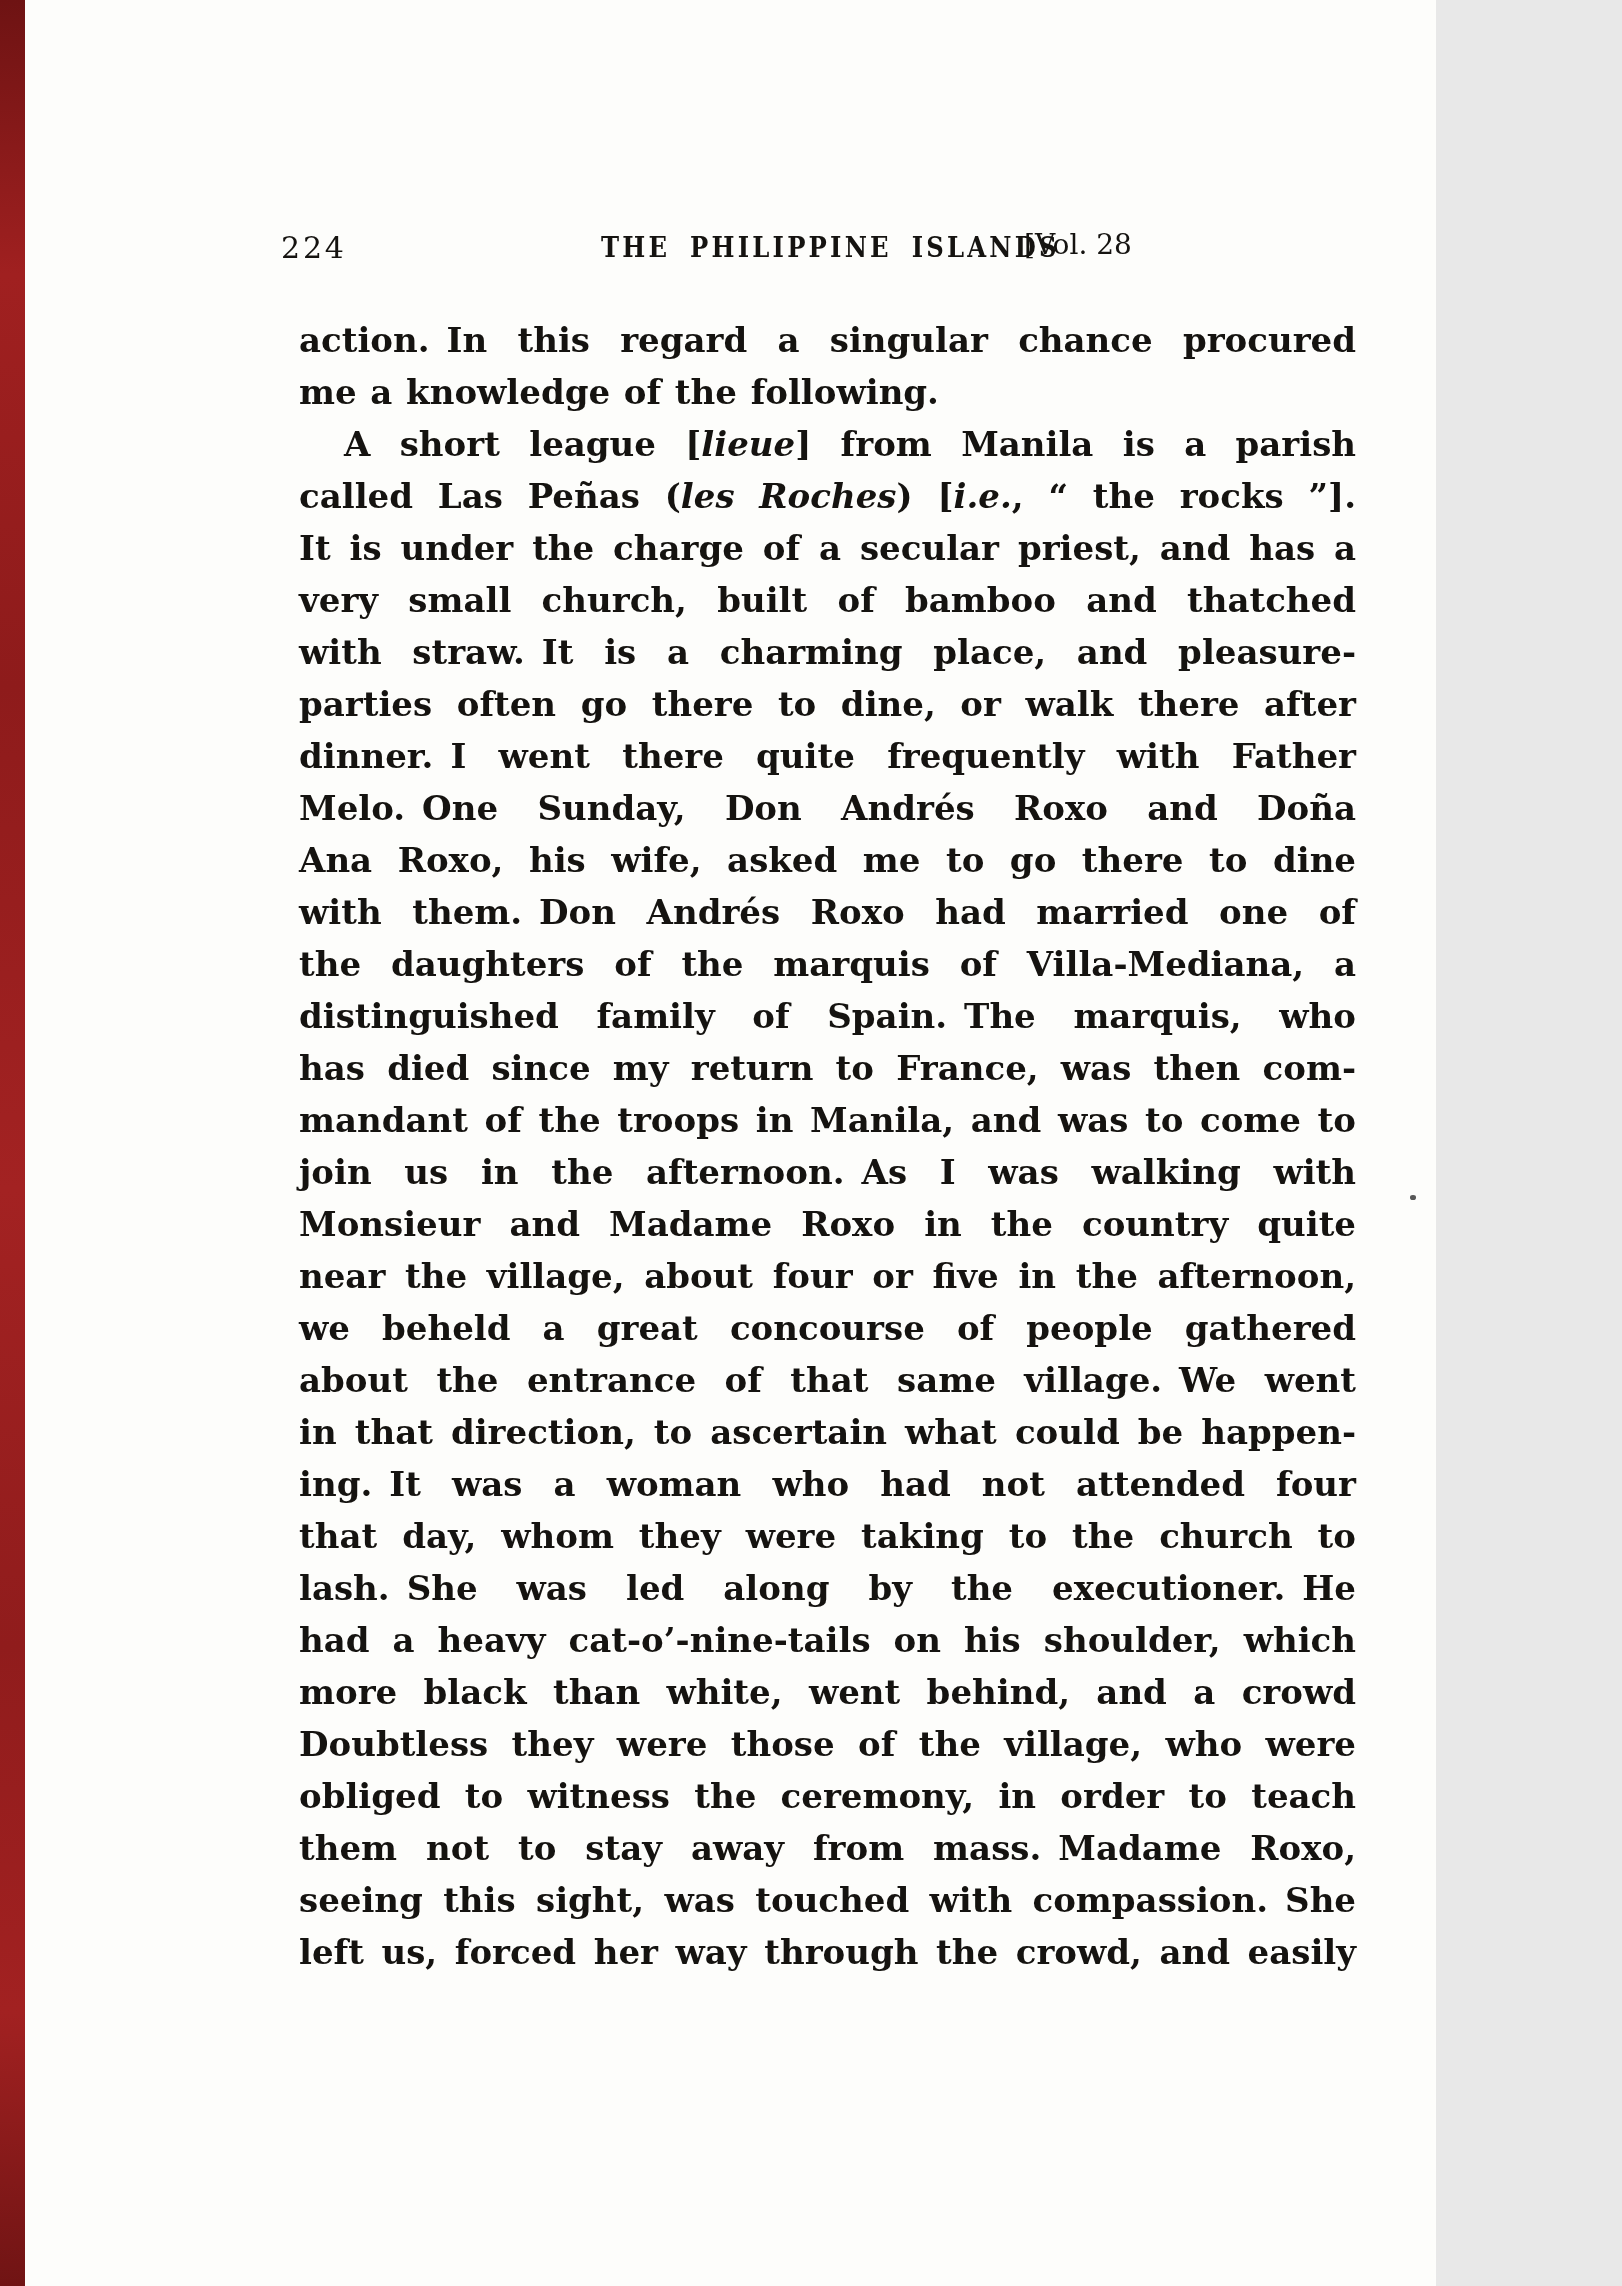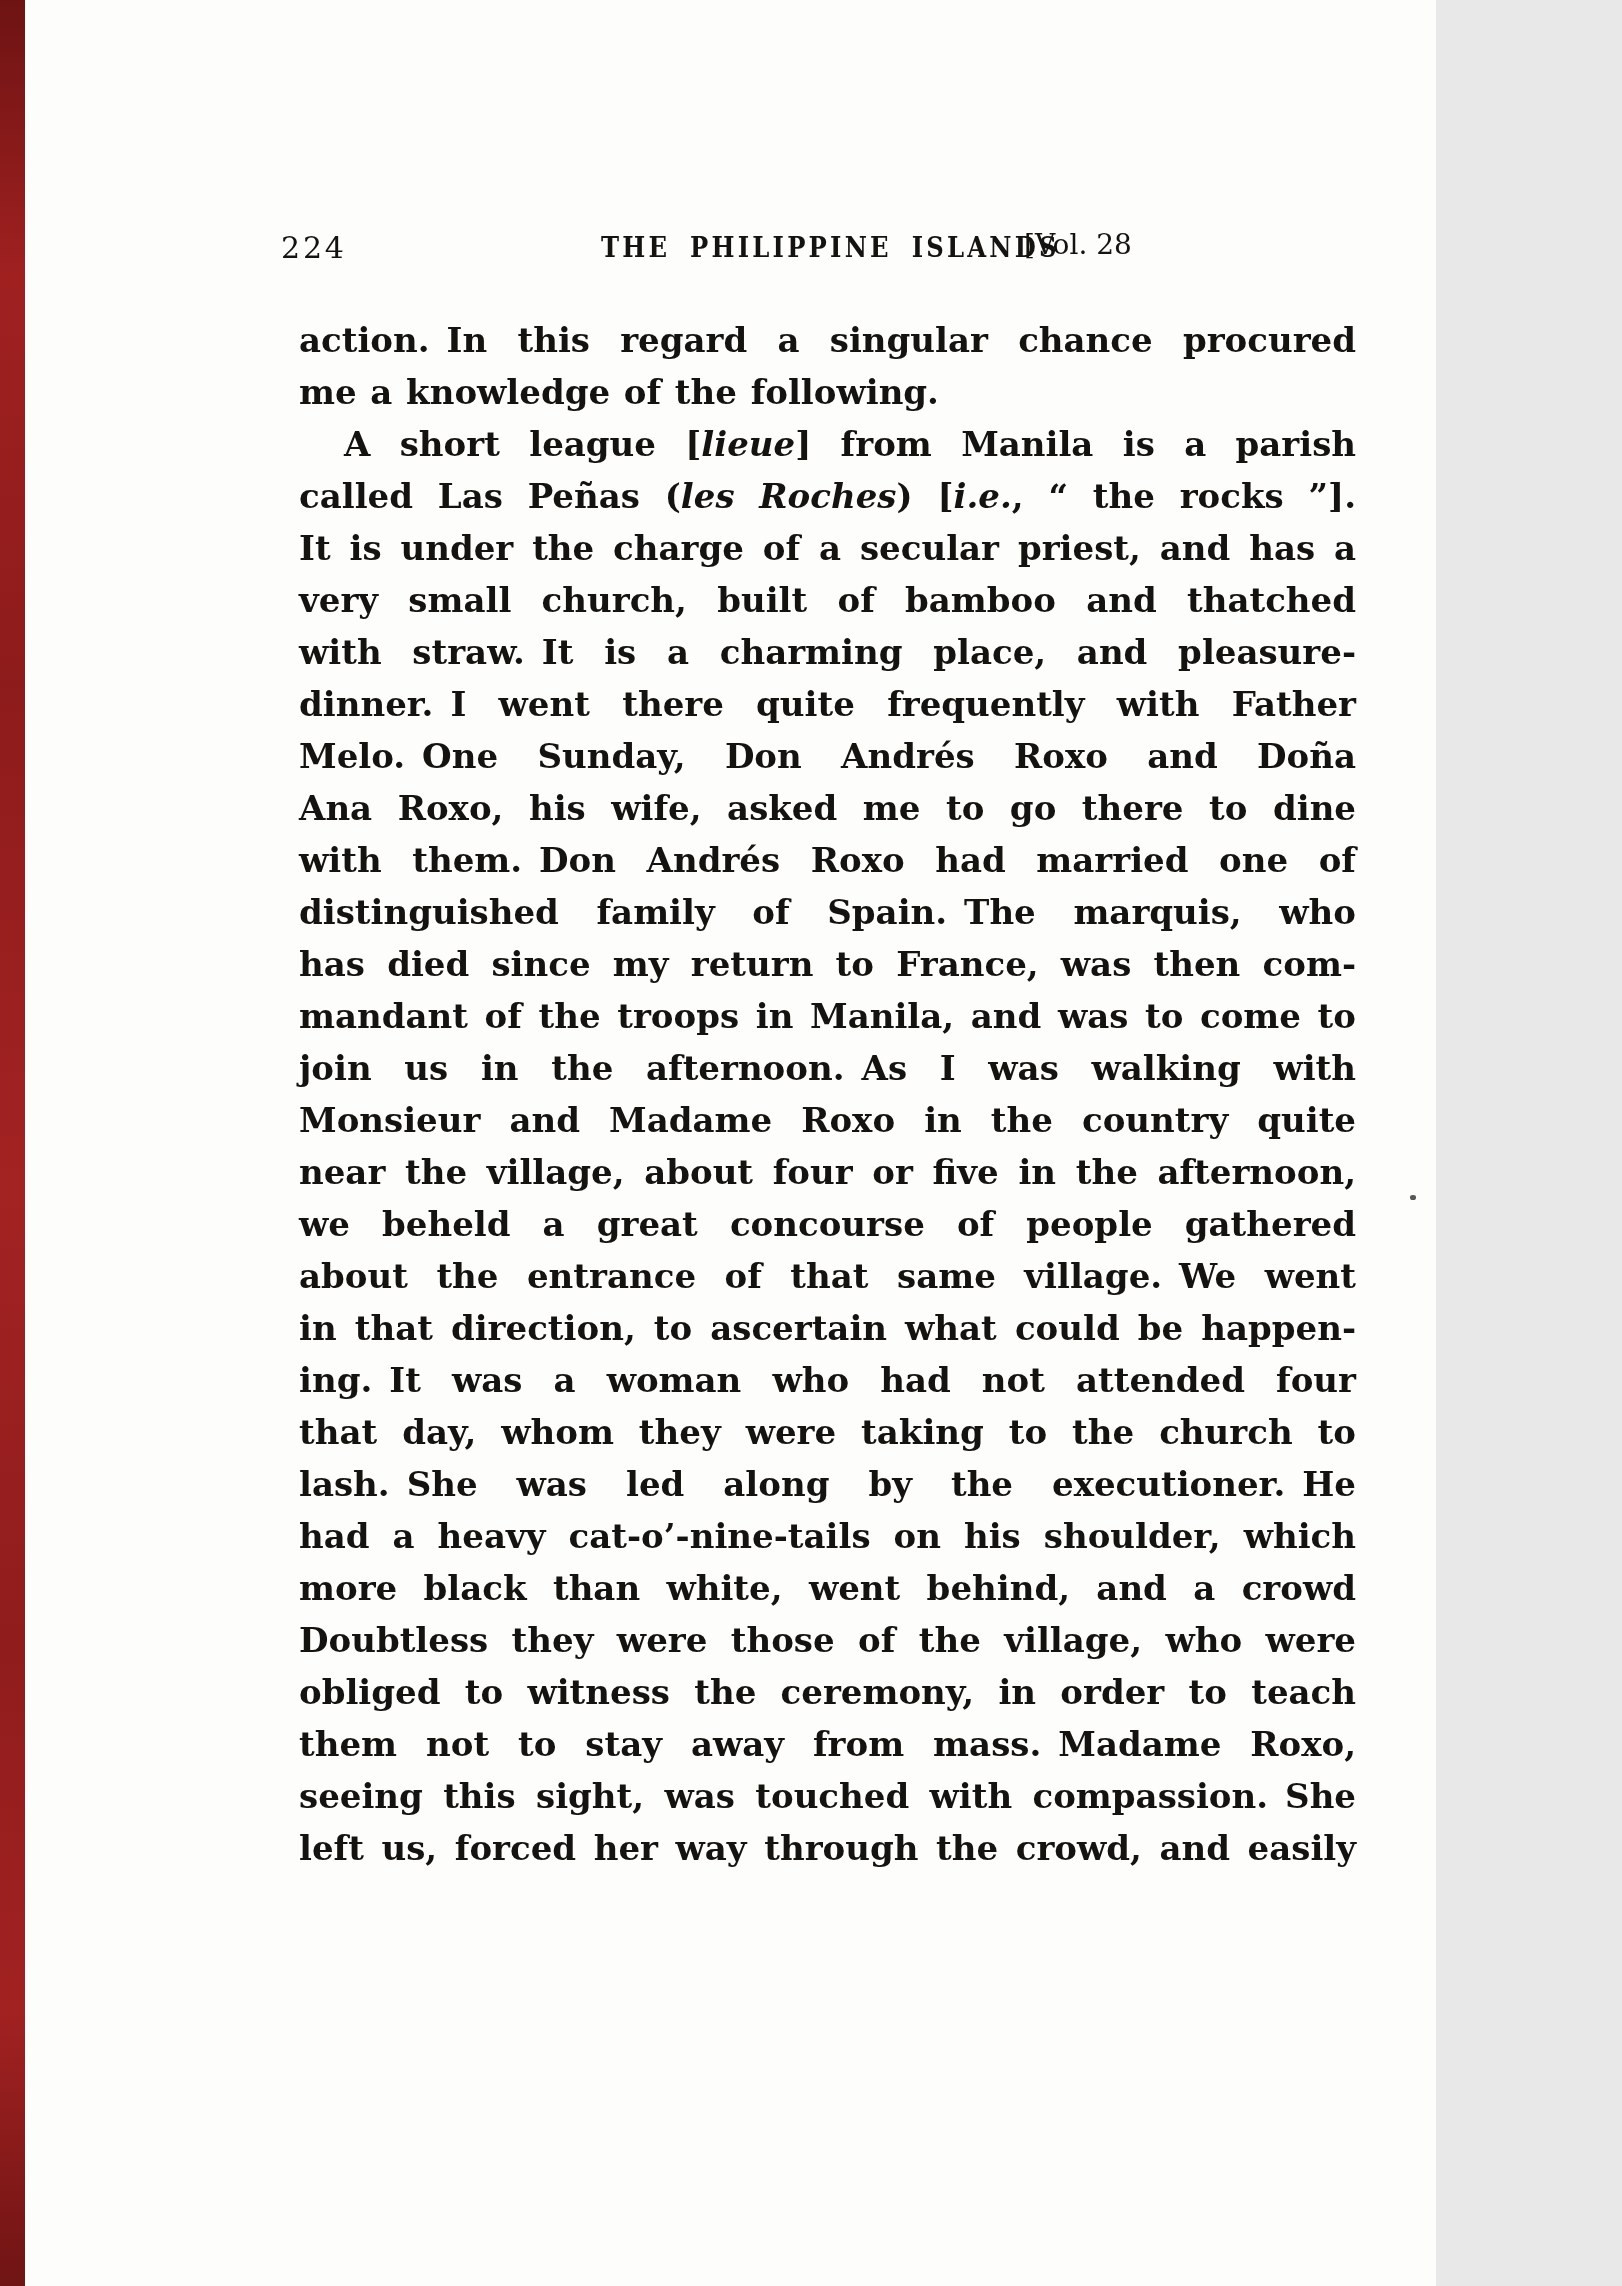--- a/index.html
+++ b/index.html
@@ -81,24 +81,26 @@
   </div>
 
   <div class="body-block">
       <div class="line"><span>action. In this regard a singular chance procured</span></div>
       <div class="line noj"><span>me a knowledge of the following.</span></div>
       <div class="line ind"><span>A short league [</span><span class="it">lieue</span><span>] from Manila is a parish</span></div>
       <div class="line"><span>called Las Peñas (</span><span class="it">les Roches</span><span>) [</span><span class="it">i.e.</span><span>, “ the rocks ”].</span></div>
       <div class="line"><span>It is under the charge of a secular priest, and has a</span></div>
       <div class="line"><span>very small church, built of bamboo and thatched</span></div>
       <div class="line"><span>with straw. It is a charming place, and pleasure-</span></div>
+      <div class="line"><span>parties often go there to dine, or walk there after</span></div>
       <div class="line"><span>dinner. I went there quite frequently with Father</span></div>
       <div class="line"><span>Melo. One Sunday, Don Andrés Roxo and Doña</span></div>
       <div class="line"><span>Ana Roxo, his wife, asked me to go there to dine</span></div>
       <div class="line"><span>with them. Don Andrés Roxo had married one of</span></div>
+      <div class="line"><span>the daughters of the marquis of Villa-Mediana, a</span></div>
       <div class="line"><span>distinguished family of Spain. The marquis, who</span></div>
       <div class="line"><span>has died since my return to France, was then com-</span></div>
       <div class="line"><span>mandant of the troops in Manila, and was to come to</span></div>
       <div class="line"><span>join us in the afternoon. As I was walking with</span></div>
       <div class="line"><span>Monsieur and Madame Roxo in the country quite</span></div>
       <div class="line"><span>near the village, about four or five in the afternoon,</span></div>
       <div class="line"><span>we beheld a great concourse of people gathered</span></div>
       <div class="line"><span>about the entrance of that same village. We went</span></div>
       <div class="line"><span>in that direction, to ascertain what could be happen-</span></div>
       <div class="line"><span>ing. It was a woman who had not attended four</span></div>

